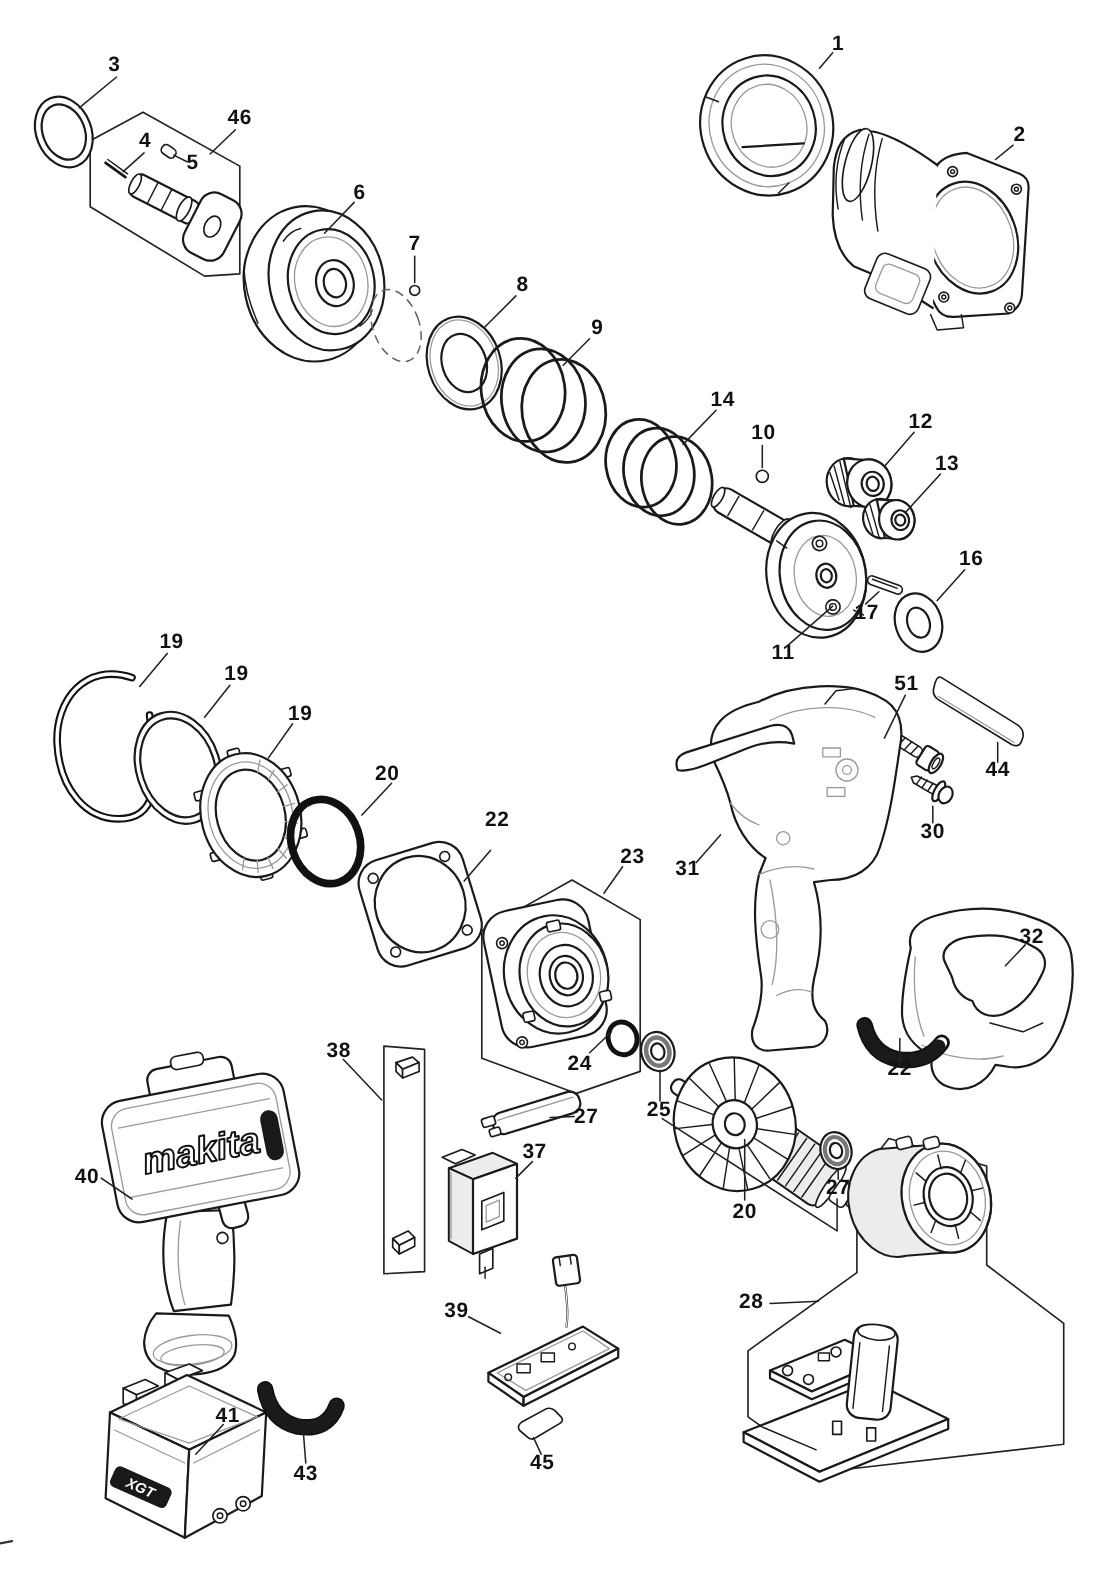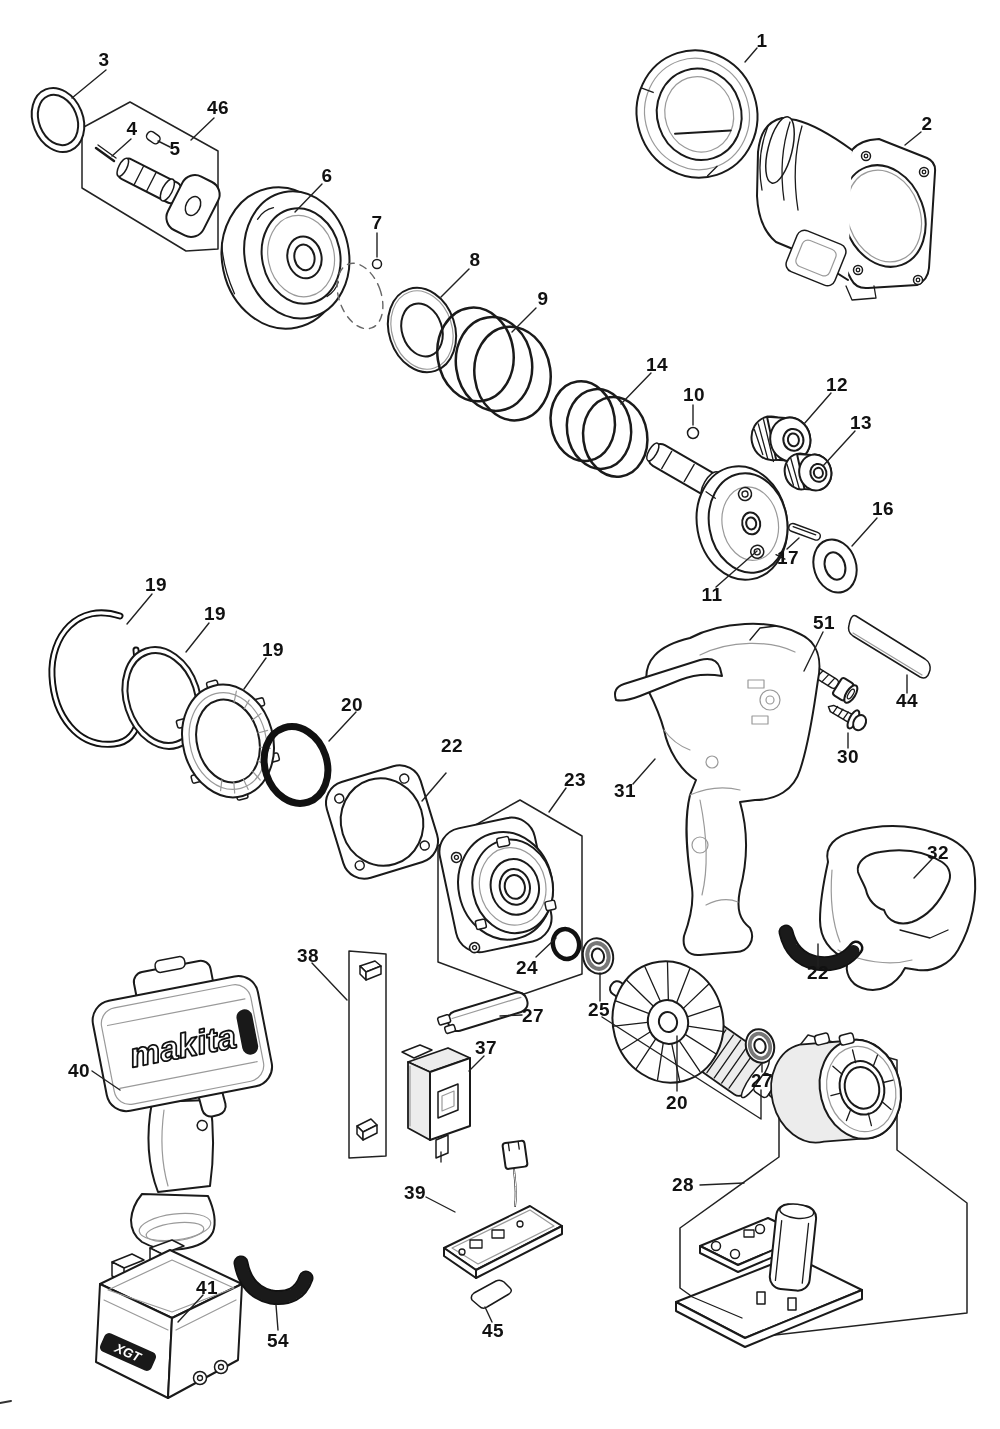--- a/index.html
+++ b/index.html
@@ -594,18 +594,18 @@
 <div class="lbl" style="left:848px;top:756px">30</div>
 <div class="lbl" style="left:625px;top:790px">31</div>
 <div class="lbl" style="left:938px;top:852px">32</div>
 <div class="lbl" style="left:818px;top:972px">22</div>
 <div class="lbl" style="left:533px;top:1015px">27</div>
 <div class="lbl" style="left:486px;top:1047px">37</div>
 <div class="lbl" style="left:308px;top:955px">38</div>
 <div class="lbl" style="left:415px;top:1192px">39</div>
 <div class="lbl" style="left:79px;top:1070px">40</div>
 <div class="lbl" style="left:207px;top:1287px">41</div>
-<div class="lbl" style="left:278px;top:1340px">54</div>
+<div class="lbl" style="left:278px;top:1340px">43</div>
 <div class="lbl" style="left:907px;top:700px">44</div>
 <div class="lbl" style="left:493px;top:1330px">45</div>
 <div class="lbl" style="left:218px;top:107px">46</div>
 
 </div>
 
 </body></html>

